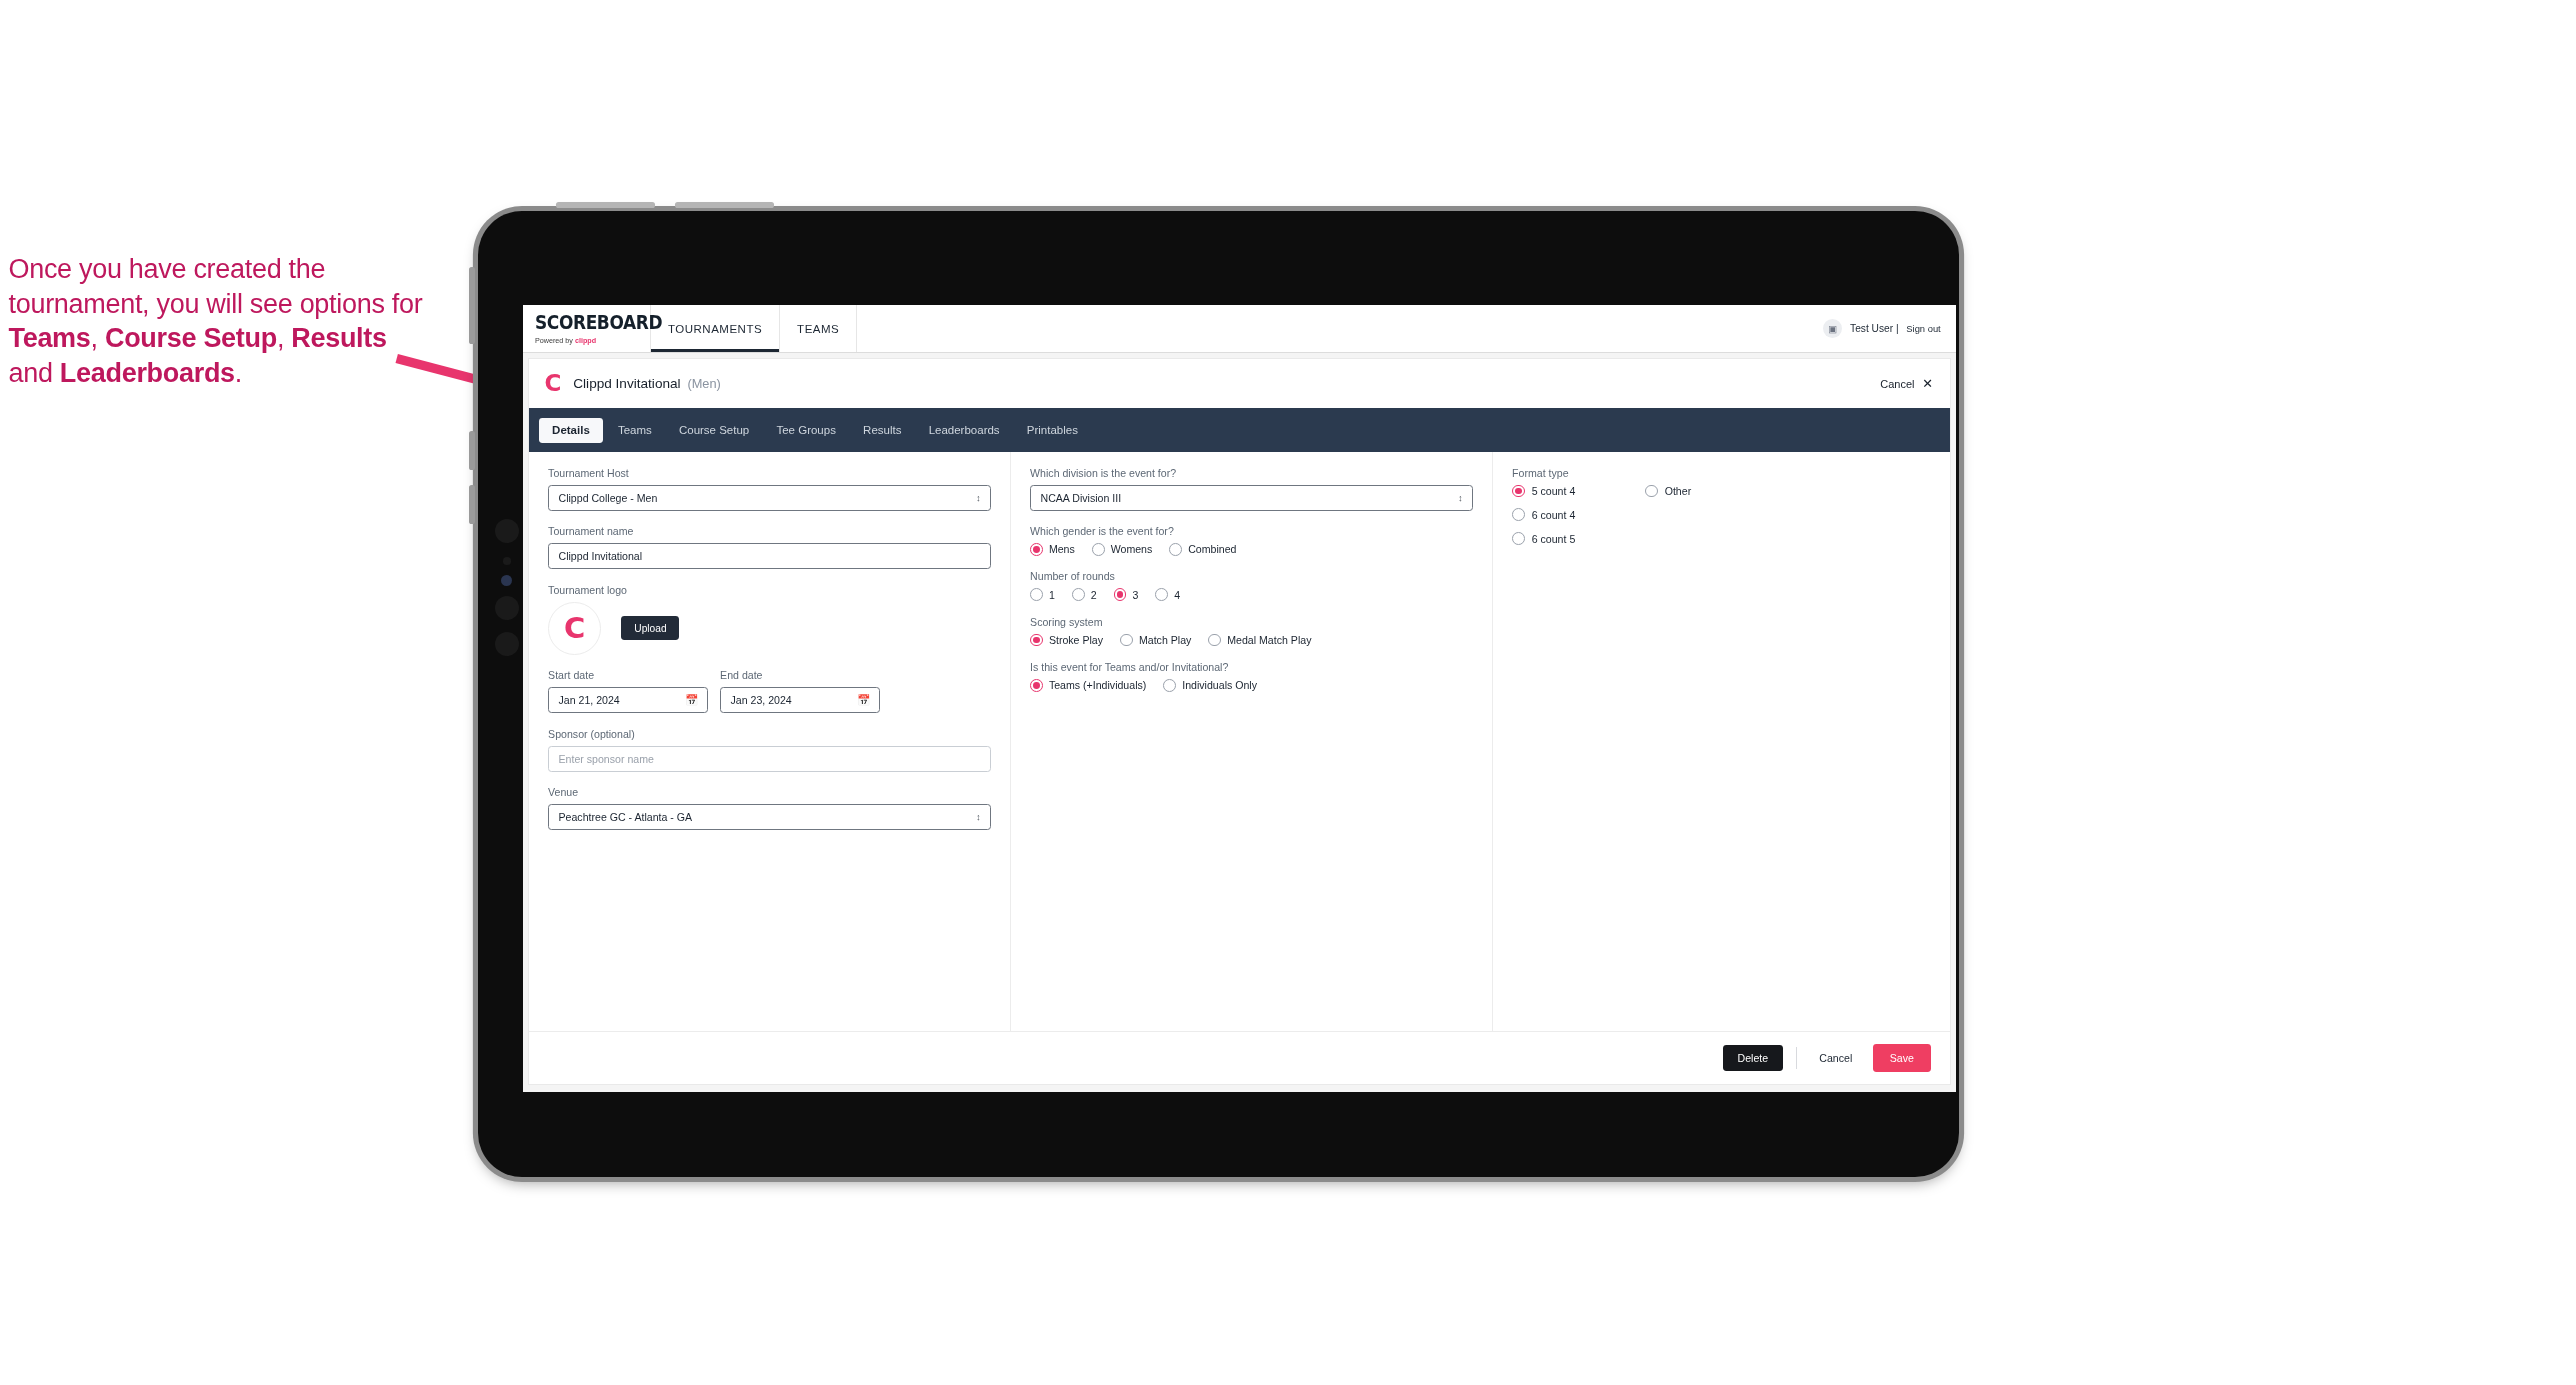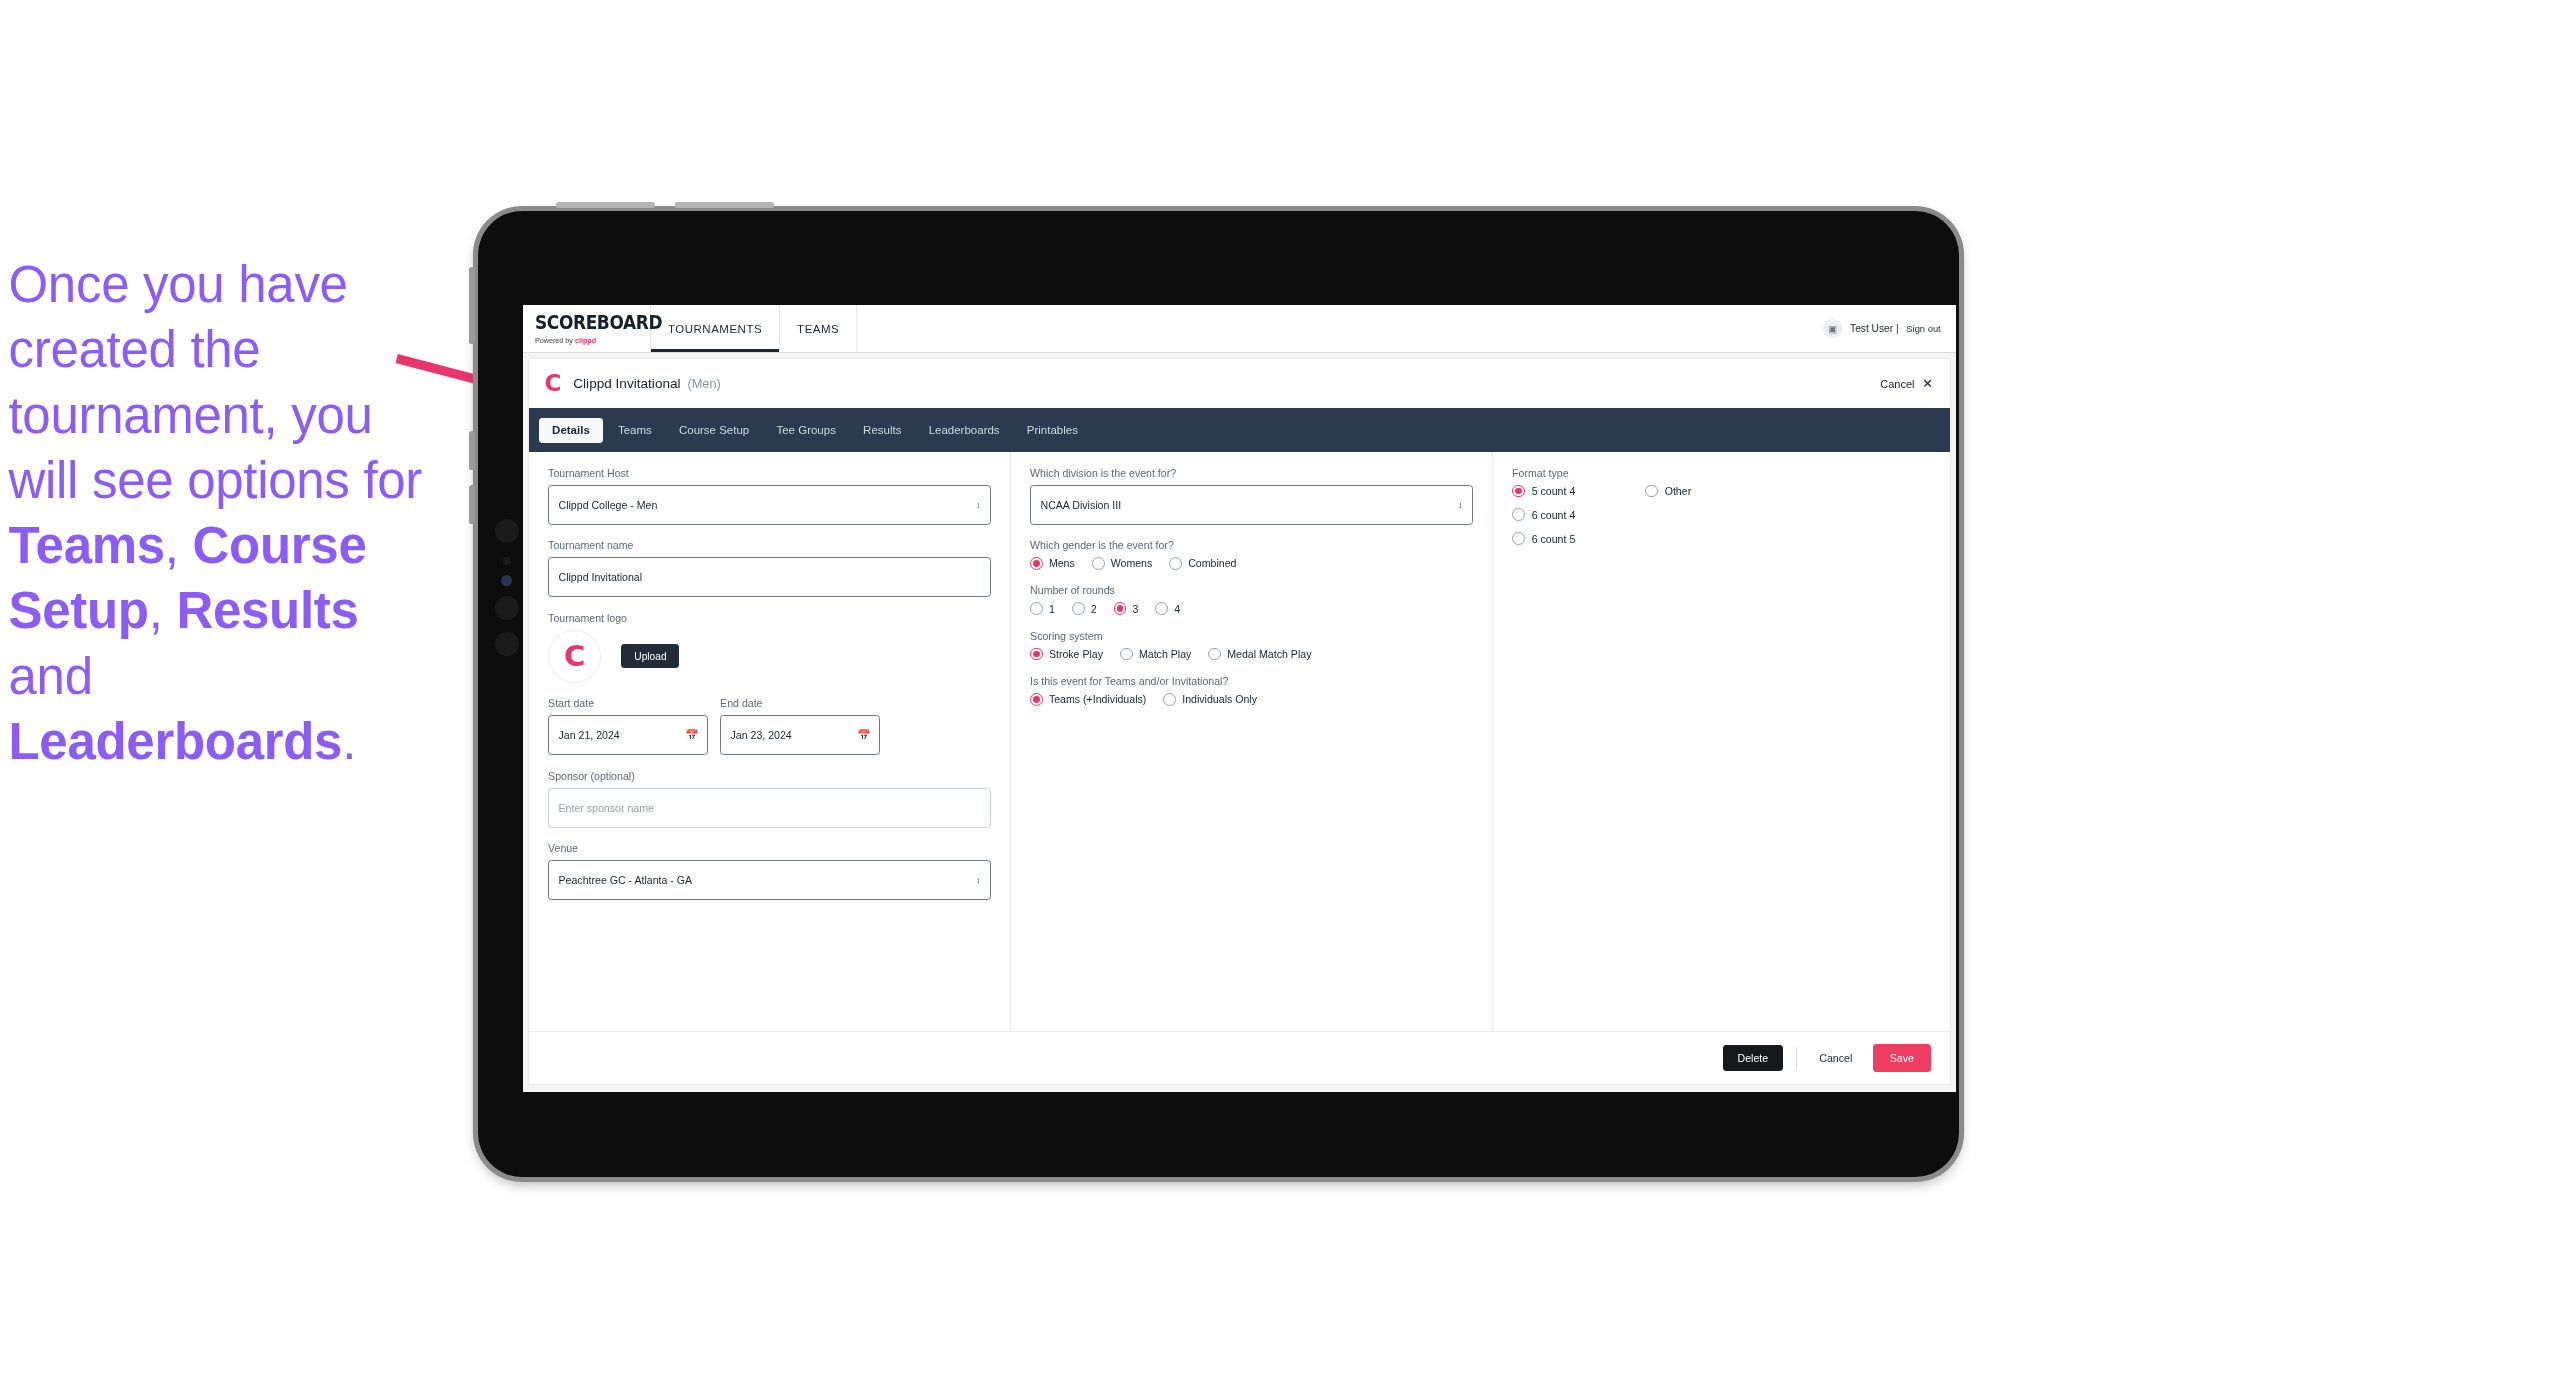--- a/index.html
+++ b/index.html
@@ -9,23 +9,23 @@
     font-family: "Liberation Sans", sans-serif;
     overflow: hidden;
   }
   #root { position: relative; width: 2576px; height: 1386px; }
 
   
   #caption {
     position: absolute;
     left: 8.5px; top: 252px;
     width: 426px;
-    font-size: 51px;
+    font-size: 27px;
     line-height: 1.28;
-    color: #8b5cf6;
+    color: #be185d;
     letter-spacing: -0.3px;
   }
   #caption b { font-weight: bold; }
 
   
   #arrow { position: absolute; left: 0; top: 0; width: 2576px; height: 1386px; pointer-events: none; }
 
   
   #device {
     position: absolute;
@@ -150,21 +150,21 @@
   #body { flex: 1; display: flex; background: #ffffff; }
   .col { padding: 14.5px 19px 0 19px; }
   #col1 { width: 482px; border-right: 0.9px solid #ececec; }
   #col2 { width: 482px; border-right: 0.9px solid #ececec; }
   #col3 { flex: 1; }
 
   .flabel { font-size: 10.6px; color: #5d6875; margin-bottom: 6px; }
   .fgroup { margin-bottom: 14.5px; }
 
   .input {
-    height: 40px;
+    height: 26px;
     border: 0.9px solid #6f7680;
     border-radius: 3.4px;
     display: flex; align-items: center;
     padding: 0 9.4px;
     font-size: 10.6px;
     color: #1b2430;
     background: #fff;
     position: relative;
   }
   .input.placeholder { color: #9aa1ab; border-color: #c9ced4; }

